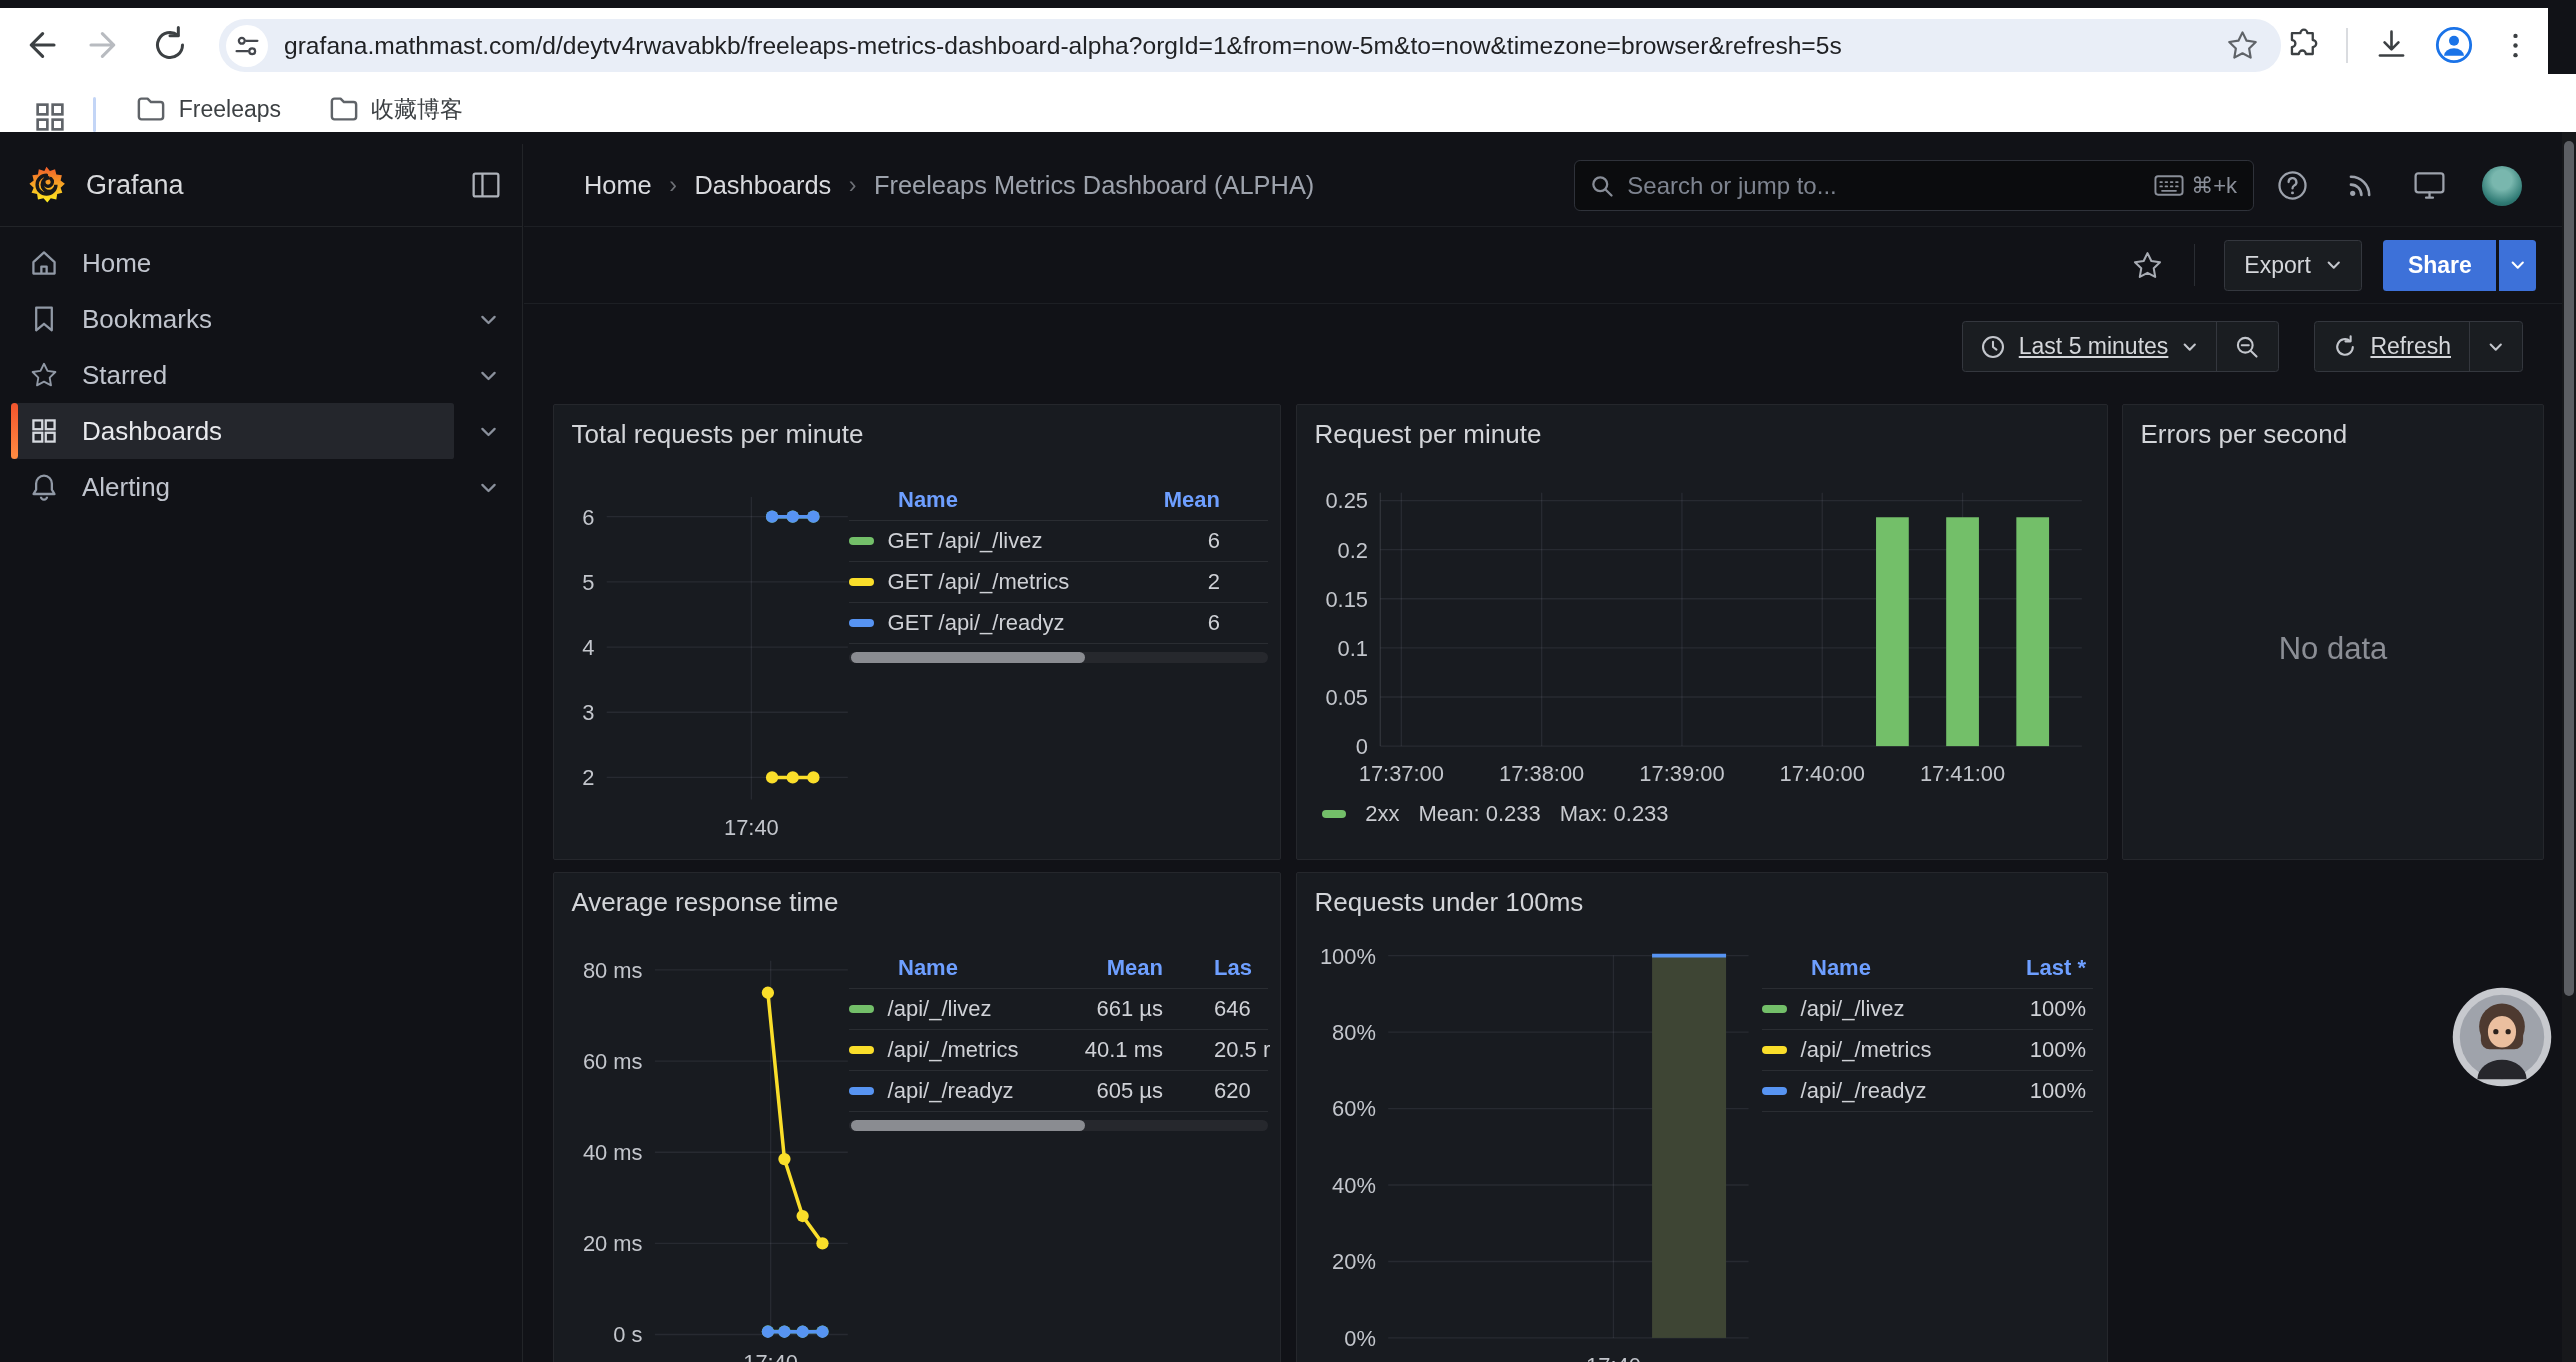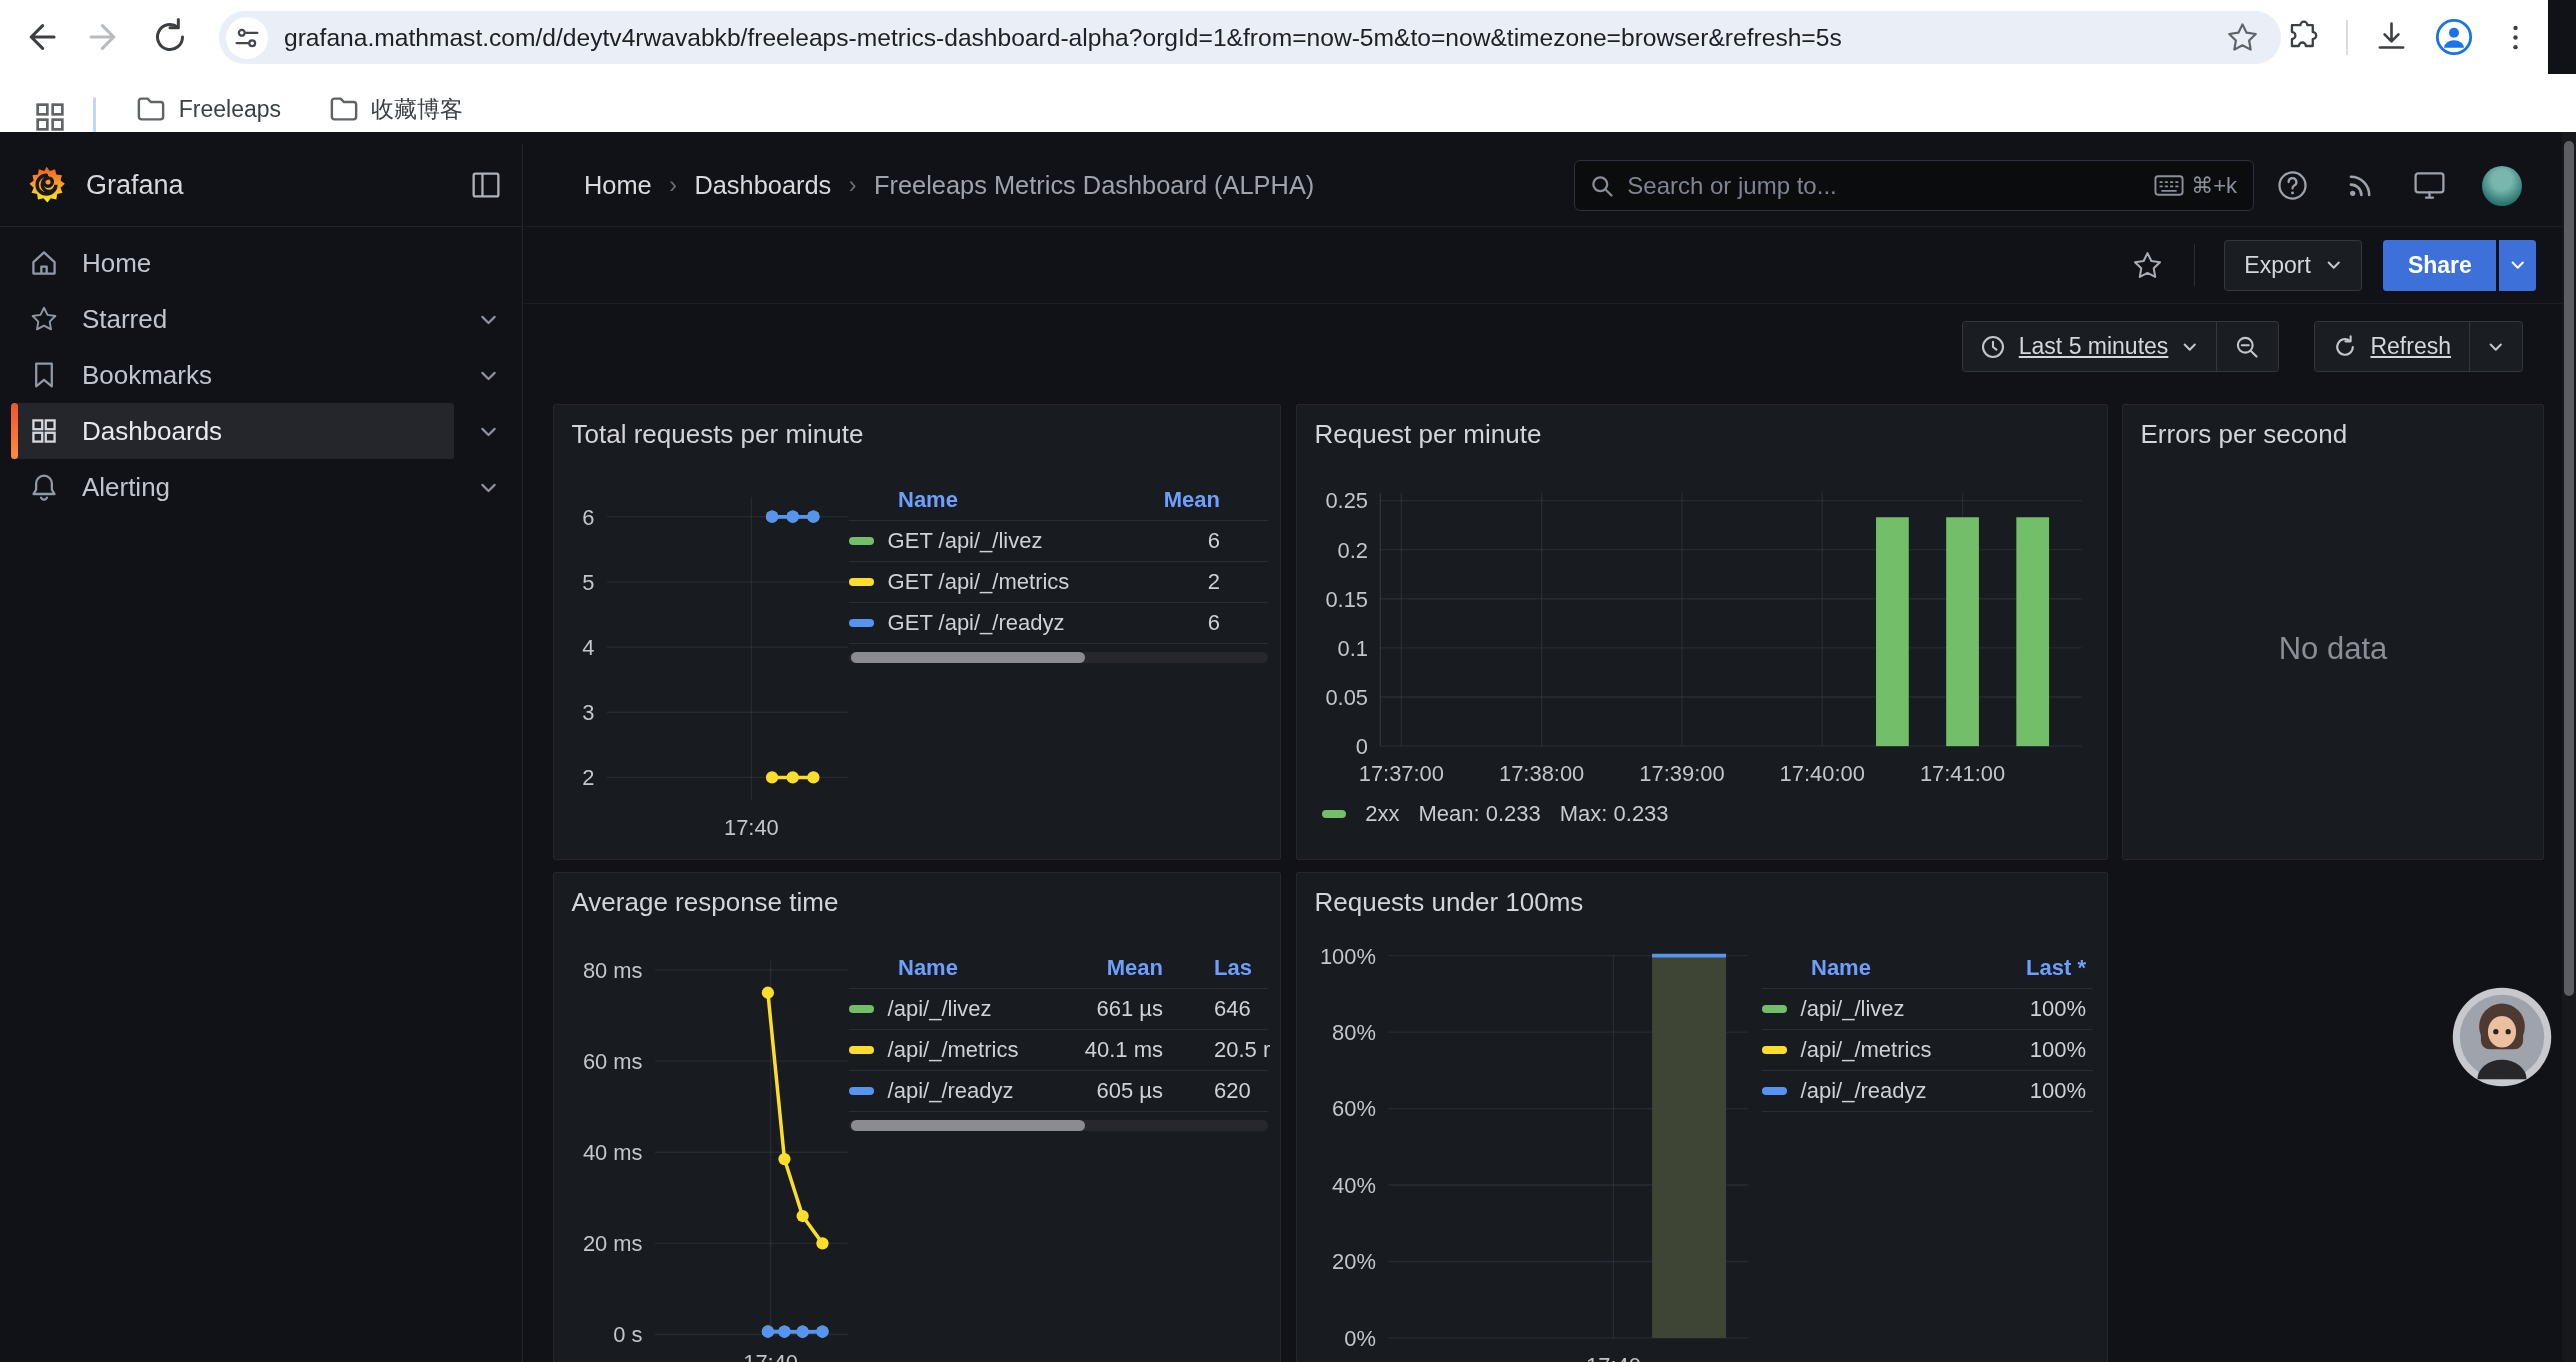--- a/index.html
+++ b/index.html
@@ -1,20 +1,20 @@
 <!DOCTYPE html>
 <html style="font-size:14px"><head>
 <meta charset="utf-8">
 <style>
   * { margin:0; padding:0; box-sizing:border-box; }
   body { font-family:"Liberation Sans","DejaVu Sans",sans-serif; background:#000; }
   .screen { position:relative; width:2576px; height:1363px; overflow:hidden; background:#111217; }
 
   
-  .toolbar { position:absolute; left:0; top:0; width:2548px; height:74px; background:#fff; display:flex; align-items:center; }
+  .toolbar { position:absolute; left:0; top:8px; width:2548px; height:74px; background:#fff; display:flex; align-items:center; }
   .tb-btn { width:56px; height:56px; display:flex; align-items:center; justify-content:center; border-radius:50%; flex:none; }
   .tb-btn svg { display:block; }
   .url-pill { position:absolute; left:219px; top:11.4px; width:2062px; height:53px; background:#E9EEF7; border-radius:26px; display:flex; align-items:center; padding:0 21px 0 7px; }
   .tune-circle { width:42px; height:42px; border-radius:50%; background:#fff; display:flex; align-items:center; justify-content:center; flex:none; }
   .url-text { margin-left:16px; font-size:24.6px; color:#202124; white-space:nowrap; overflow:hidden; flex:1; }
   .tb-right { position:absolute; right:16px; top:0; height:74px; display:flex; align-items:center; gap:24.6px; }
   .tb-sep { width:1.8px; height:35px; background:#DADCE0; }
 
   .bookmarks { position:absolute; left:0; top:74px; width:2576px; height:58px; background:#fff; display:flex; align-items:flex-end; padding-left:35px; gap:23px; }
   .bm-sep { width:2.6px; height:35px; background:#C3D5F6; border-radius:1.8px; margin:0 5.3px; }
@@ -201,40 +201,40 @@
                   <path d="M5 16 L17 5 L29 16 V29 H5 Z M14 29 v-8 h6 v8" stroke="#9199A6" stroke-width="2.6" fill="none" stroke-linejoin="round"></path>
                 </svg>
               </span>
             <span class="side-label">Home</span>
           </div>
           <div class="chev-zone"></div>
         </div>
         <div class="side-row">
           <div class="side-item">
             <span class="ic">
+                <svg width="26" height="30" viewBox="0 0 30 34">
+                  <path d="M6 4 H24 V30 L15 22.5 L6 30 Z" stroke="#9199A6" stroke-width="2.6" fill="none" stroke-linejoin="round"></path>
+                </svg>
+              </span>
+            <span class="side-label">Bookmarks</span>
+          </div>
+          <div class="chev-zone">
+              <svg width="21" height="21" viewBox="0 0 24 24">
+                <path d="M5 9 l7 7 7-7" stroke="#8A909C" stroke-width="2.6" fill="none" stroke-linecap="round" stroke-linejoin="round"></path>
+              </svg>
+            </div>
+        </div>
+        <div class="side-row">
+          <div class="side-item">
+            <span class="ic">
                 <svg width="30" height="30" viewBox="0 0 48 48">
                   <path d="M24 6 l5.6 11.4 12.6 1.8 -9.1 8.9 2.1 12.5 -11.2 -5.9 -11.2 5.9 2.1 -12.5 -9.1 -8.9 12.6 -1.8 Z" stroke="#9199A6" stroke-width="3" fill="none" stroke-linejoin="round"></path>
                 </svg>
               </span>
             <span class="side-label">Starred</span>
-          </div>
-          <div class="chev-zone">
-              <svg width="21" height="21" viewBox="0 0 24 24">
-                <path d="M5 9 l7 7 7-7" stroke="#8A909C" stroke-width="2.6" fill="none" stroke-linecap="round" stroke-linejoin="round"></path>
-              </svg>
-            </div>
-        </div>
-        <div class="side-row">
-          <div class="side-item">
-            <span class="ic">
-                <svg width="26" height="30" viewBox="0 0 30 34">
-                  <path d="M6 4 H24 V30 L15 22.5 L6 30 Z" stroke="#9199A6" stroke-width="2.6" fill="none" stroke-linejoin="round"></path>
-                </svg>
-              </span>
-            <span class="side-label">Bookmarks</span>
           </div>
           <div class="chev-zone">
               <svg width="21" height="21" viewBox="0 0 24 24">
                 <path d="M5 9 l7 7 7-7" stroke="#8A909C" stroke-width="2.6" fill="none" stroke-linecap="round" stroke-linejoin="round"></path>
               </svg>
             </div>
         </div>
         <div class="side-row active">
           <div class="side-item">
             <span class="active-strip"></span>

